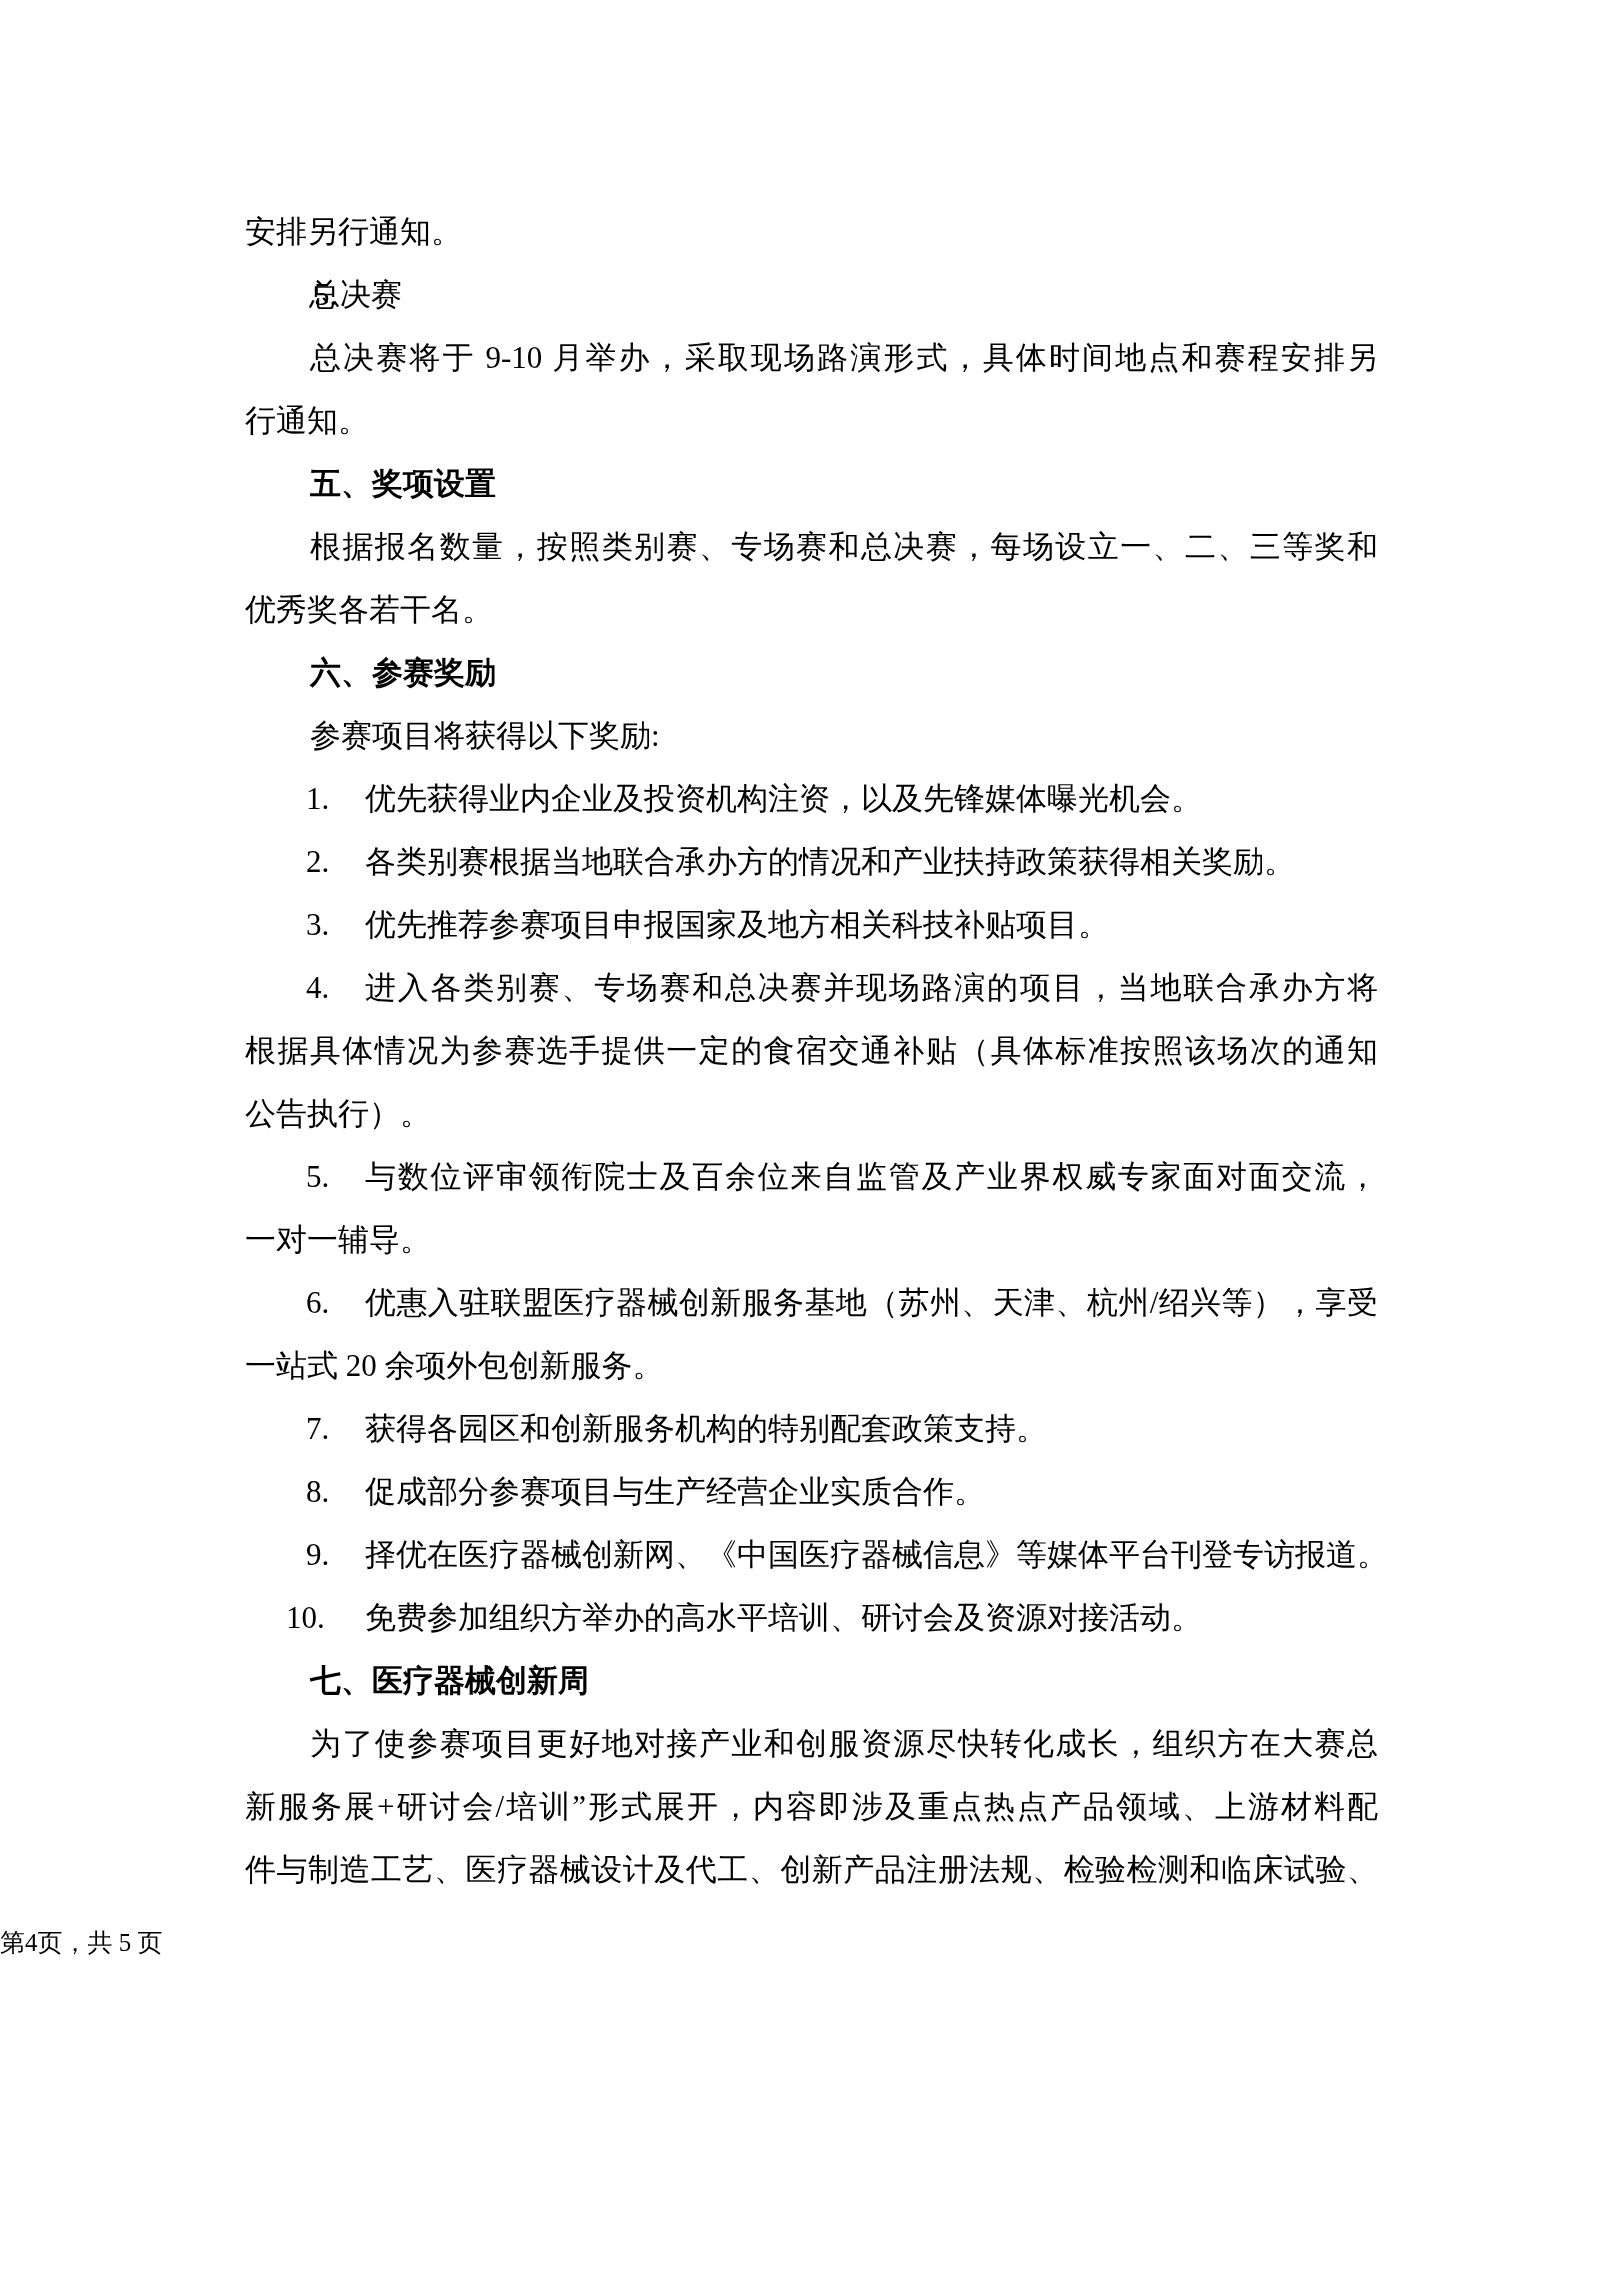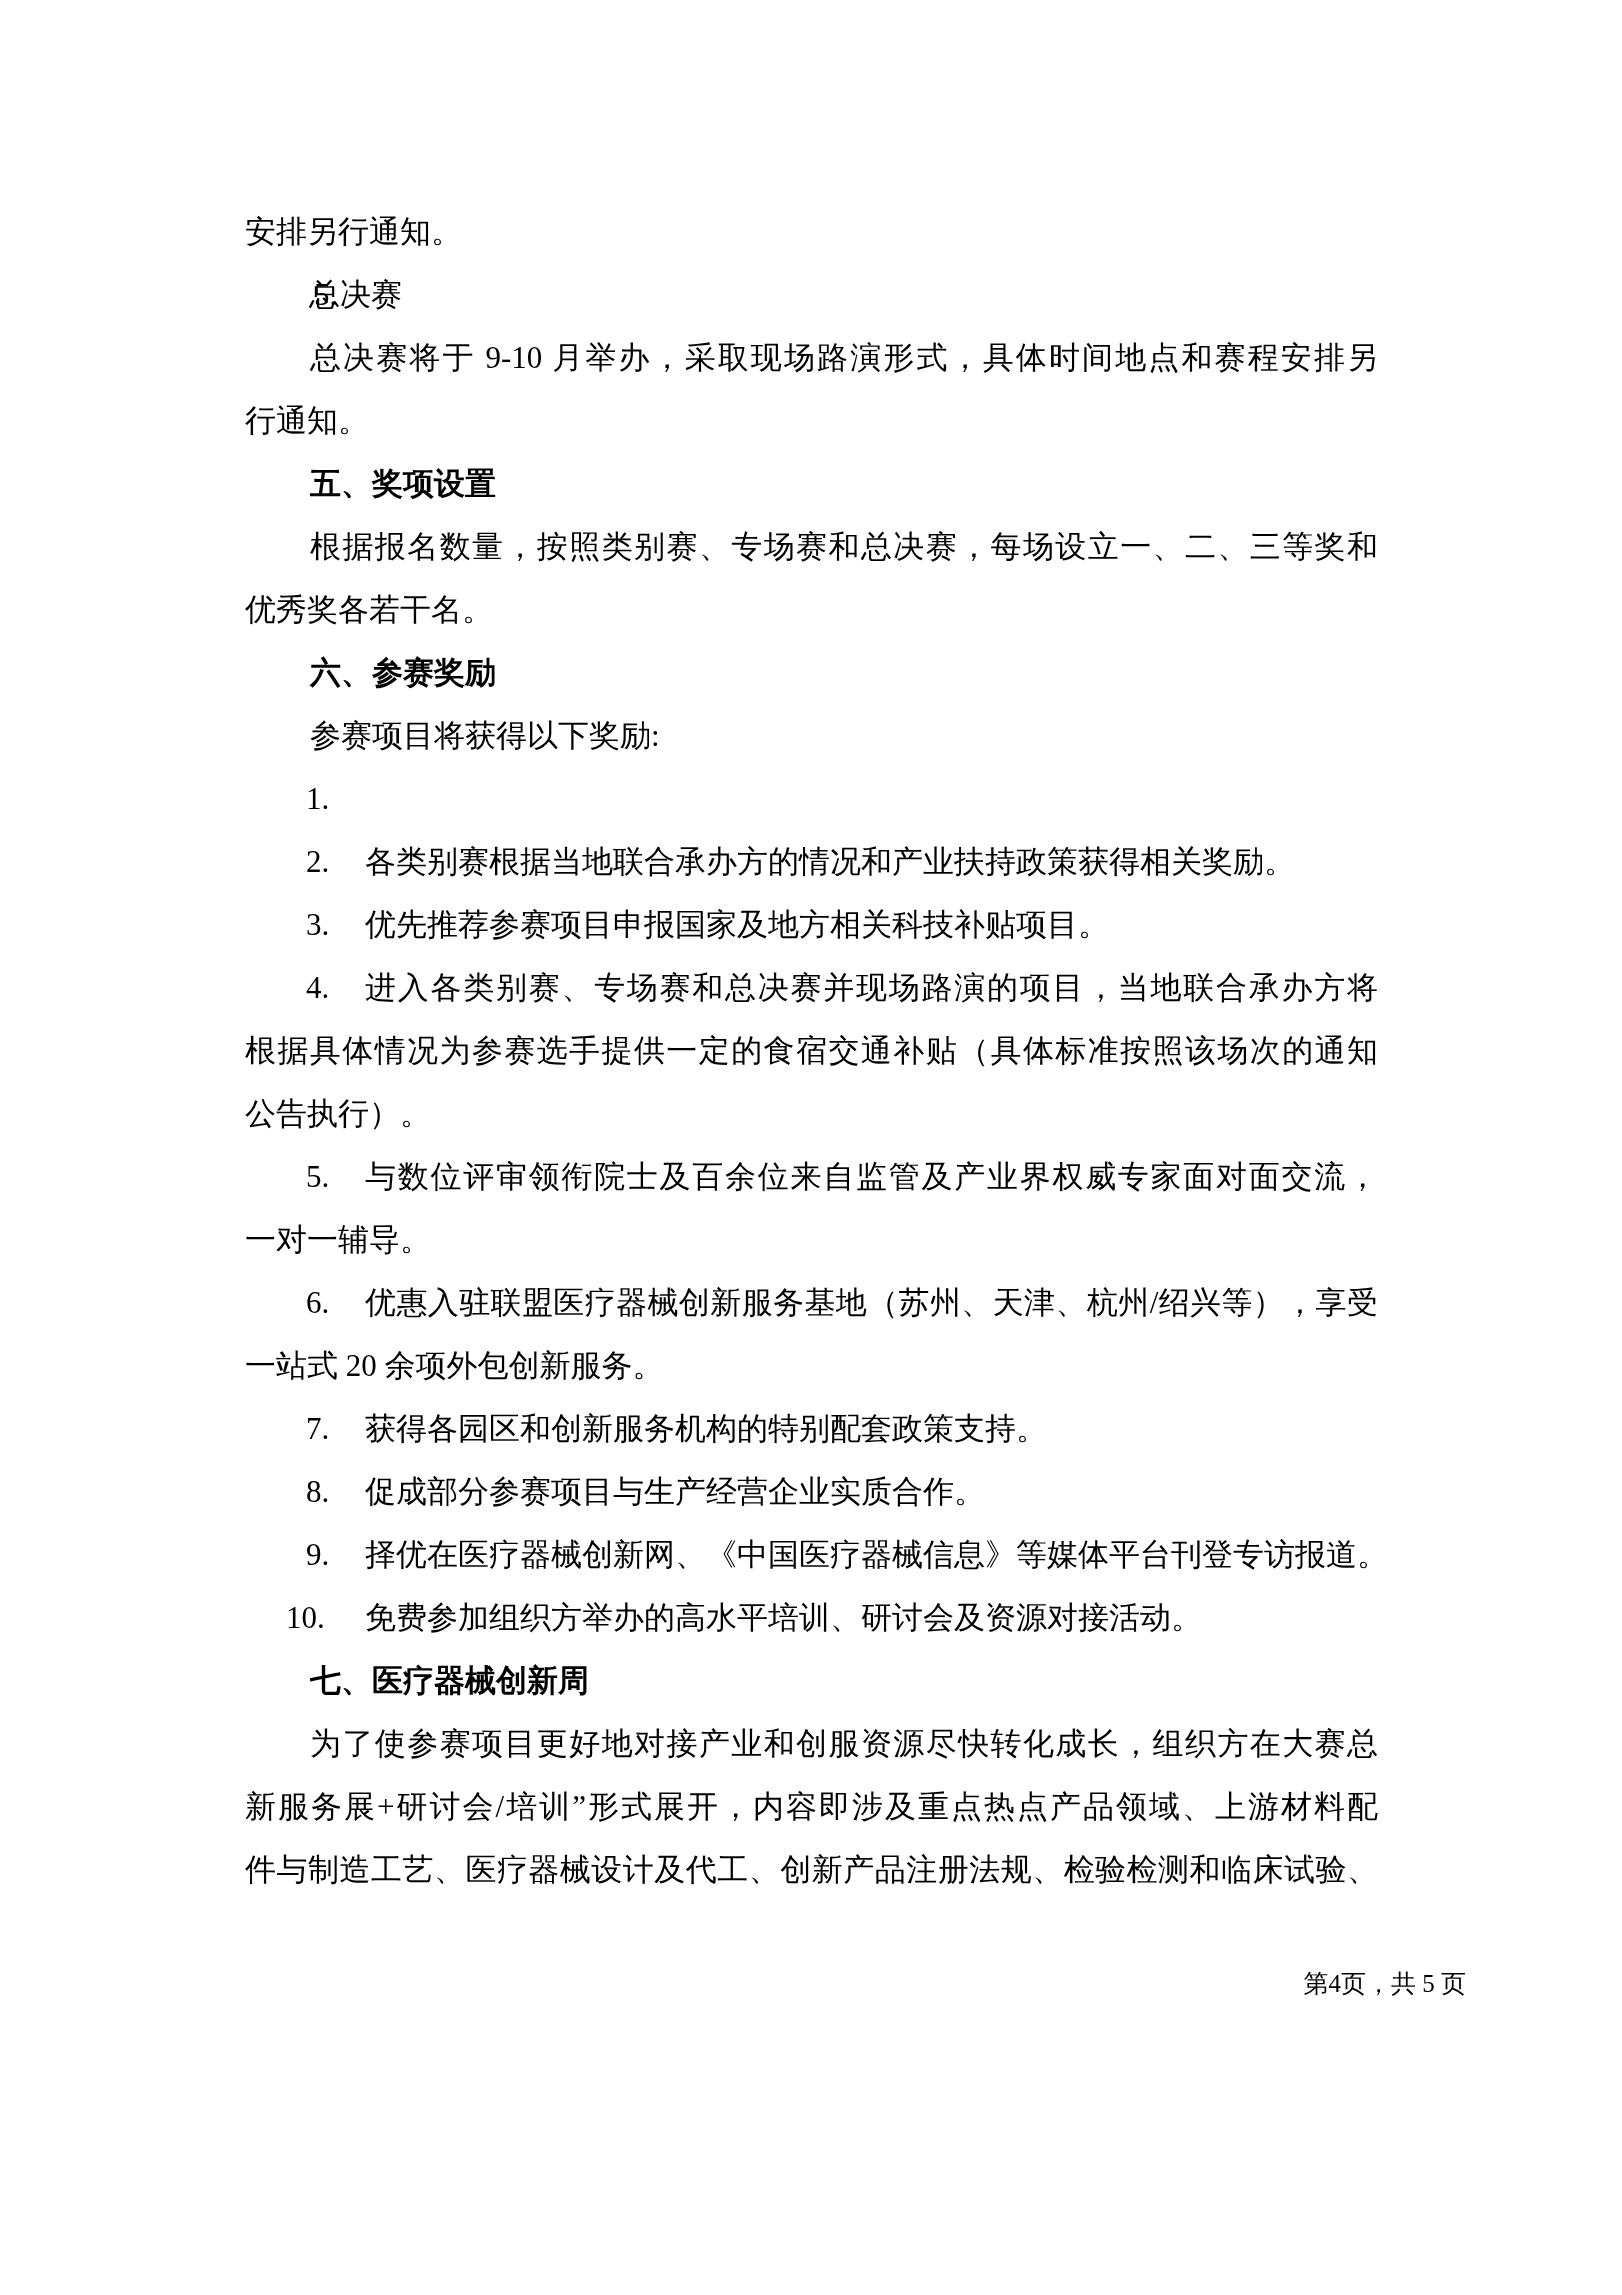--- a/index.html
+++ b/index.html
@@ -21,22 +21,22 @@
   .kind-heading{
     text-indent:65px;font-weight:bold;
     font-family:Liberation Serif, serif;
   }
   .kind-item .num{position:absolute;left:61px;top:0;}
   .kind-item .num.wide{left:41px;}
   .kind-item .txt{display:block;margin-left:120px;}
   .kind-outline-item .num{position:absolute;left:69px;top:0;}
   .kind-outline-item .txt{display:block;margin-left:64px;}
   .footer{
-    position:absolute;left:0;top:1968px;width:1466px;height:31px;
-    line-height:31px;text-align:right;font-size:25px;
+    position:absolute;left:0;top:1927px;width:1466px;height:31px;
+    line-height:31px;text-align:left;font-size:25px;
     font-family:"Liberation Serif","DejaVu Serif",serif;
   }
 </style>
 </head>
 <body>
 
 <main class="doc" id="doc-lines">
     <div class="line kind-cont"><span>安排另行通知。</span></div>
     <div class="line kind-outline-item">
       <span class="num">5.</span>
@@ -44,20 +44,21 @@
     </div>
     <div class="line kind-body-first just"><span>总决赛将于 9-10 月举办，采取现场路演形式，具体时间地点和赛程安排另</span></div>
     <div class="line kind-cont"><span>行通知。</span></div>
     <div class="line kind-heading"><span>五、奖项设置</span></div>
     <div class="line kind-body-first just"><span>根据报名数量，按照类别赛、专场赛和总决赛，每场设立一、二、三等奖和</span></div>
     <div class="line kind-cont"><span>优秀奖各若干名。</span></div>
     <div class="line kind-heading"><span>六、参赛奖励</span></div>
     <div class="line kind-body-first"><span>参赛项目将获得以下奖励:</span></div>
     <div class="line kind-item">
       <span class="num">1.</span>
+      <span class="txt">优先获得业内企业及投资机构注资，以及先锋媒体曝光机会。</span>
     </div>
     <div class="line kind-item">
       <span class="num">2.</span>
       <span class="txt">各类别赛根据当地联合承办方的情况和产业扶持政策获得相关奖励。</span>
     </div>
     <div class="line kind-item">
       <span class="num">3.</span>
       <span class="txt">优先推荐参赛项目申报国家及地方相关科技补贴项目。</span>
     </div>
     <div class="line kind-item just">

